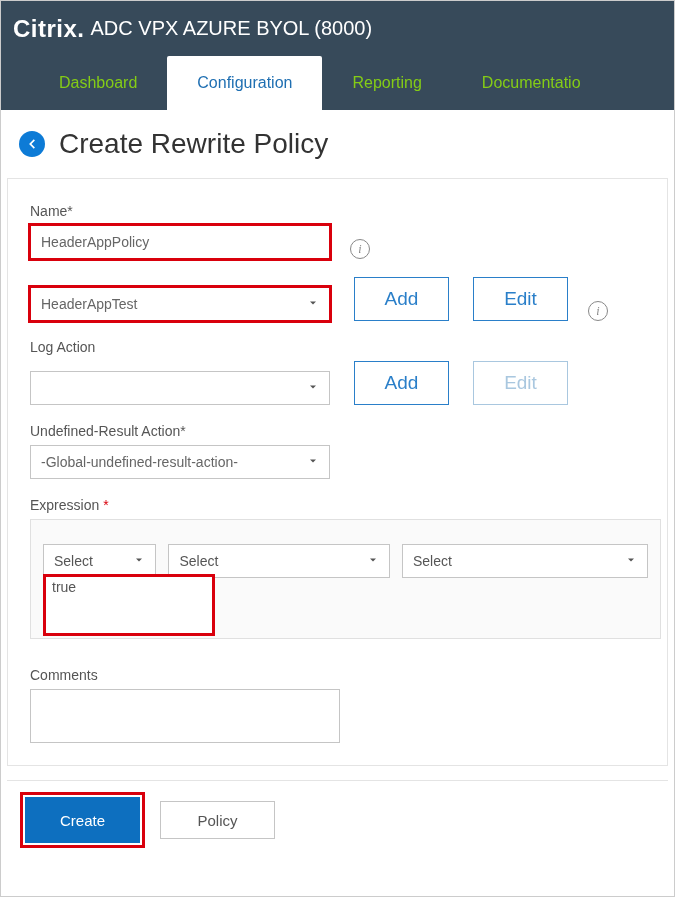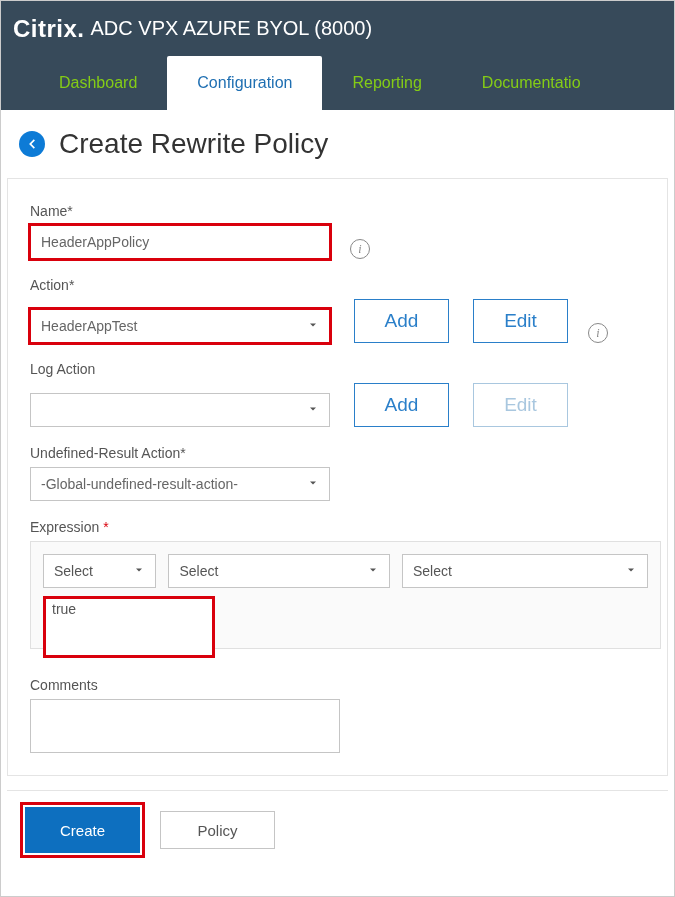--- a/index.html
+++ b/index.html
@@ -38,21 +38,21 @@
   .chev { color:#555;}
   .chev svg{width:12px;height:12px;fill:#555;}
 
   .info-circle { width:20px; height:20px; border:1.5px solid #888; border-radius:50%; color:#888; display:flex; align-items:center; justify-content:center; font-size:12px; font-style:italic; font-family:Georgia, serif; margin-left:12px; cursor:pointer;}
   .btn-outline { border:1px solid #2a7fc9; color:#2a7fc9; background:#fff; height:44px; width:95px; font-size:19px; cursor:pointer; margin-left:16px;}
   .btn-outline.disabled { color:#a9c7df; border-color:#a9c7df; cursor:default;}
 
   .hl-red { outline:3px solid #d9000c; outline-offset:-1px; }
 
   
-  .expr-panel { border:1px solid #e0e0e0; background:#fafafa; margin-right:6px; padding:12px 12px 60px 12px; position:relative;}
+  .expr-panel { border:1px solid #e0e0e0; background:#fafafa; margin-right:6px; padding:24px 12px 60px 12px; position:relative;}
   .expr-selects { display:flex; gap:12px;}
   .expr-select { background:#fff; border:1px solid #c5c5c5; height:34px; display:flex; align-items:center; justify-content:space-between; padding:0 10px; font-size:14px; color:#555; cursor:pointer;}
   .expr-select.small{ width:115px;}
   .expr-select.med  { width:225px;}
   .expr-select.large{ width:250px;}
   .expr-text { position:absolute; left:12px; top:54px; width:172px; height:62px; border:3px solid #d9000c; background:#fff; font-size:14px; color:#555; padding:2px 6px; resize:none; outline:none;}
 
   
   .comments-area { width:310px; height:54px; border:1px solid #c5c5c5; resize:none;}
 
@@ -93,21 +93,20 @@
 
     <div class="field-row">
       <span class="field-label">Name*</span>
       <div class="inline-row">
         <input type="text" class="text-input hl-red" value="HeaderAppPolicy" style="">
         <div class="info-circle">i</div>
       </div>
     </div>
 
     <div class="field-row">
-      <span class="field-label">Action*</span>
       <div class="inline-row">
         <div class="select-box hl-red">
           <span>HeaderAppTest</span>
           <span class="chev"><svg viewBox="0 0 24 24">
                 <path d="M6 9l6 6 6-6z"></path>
               </svg></span>
         </div>
         <button class="btn-outline">Add</button>
         <button class="btn-outline">Edit</button>
         <div class="info-circle">i</div>

